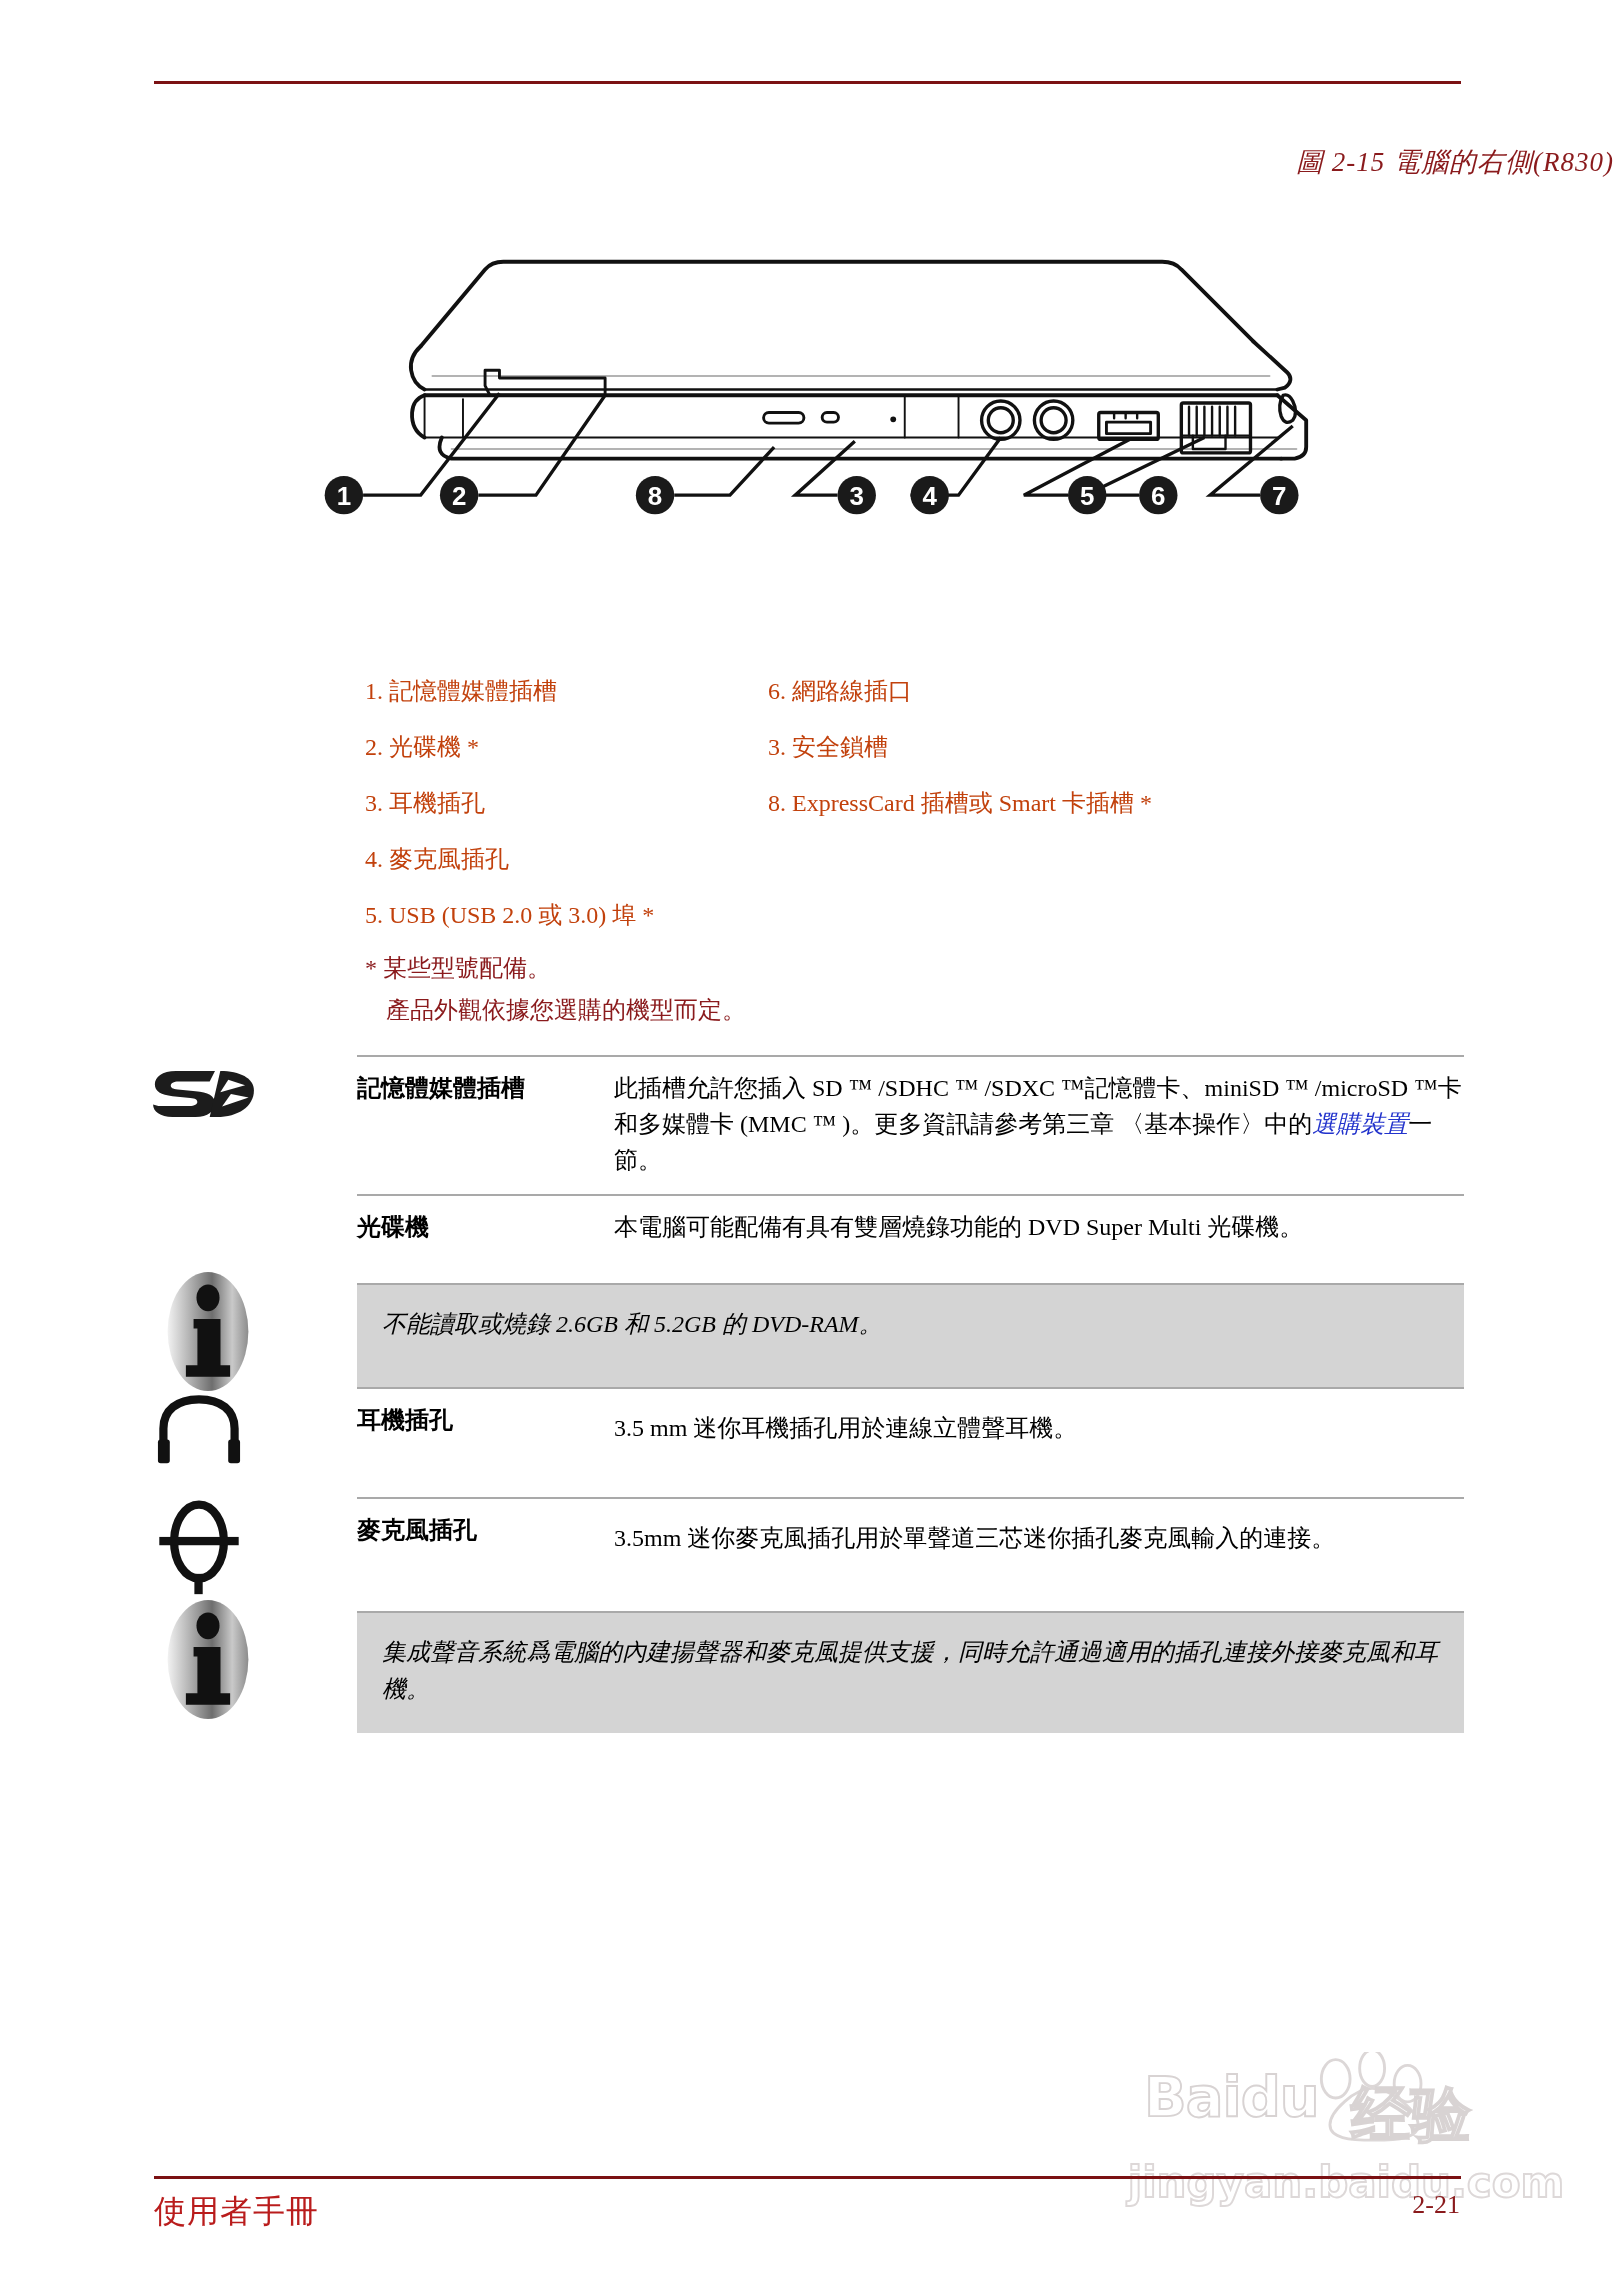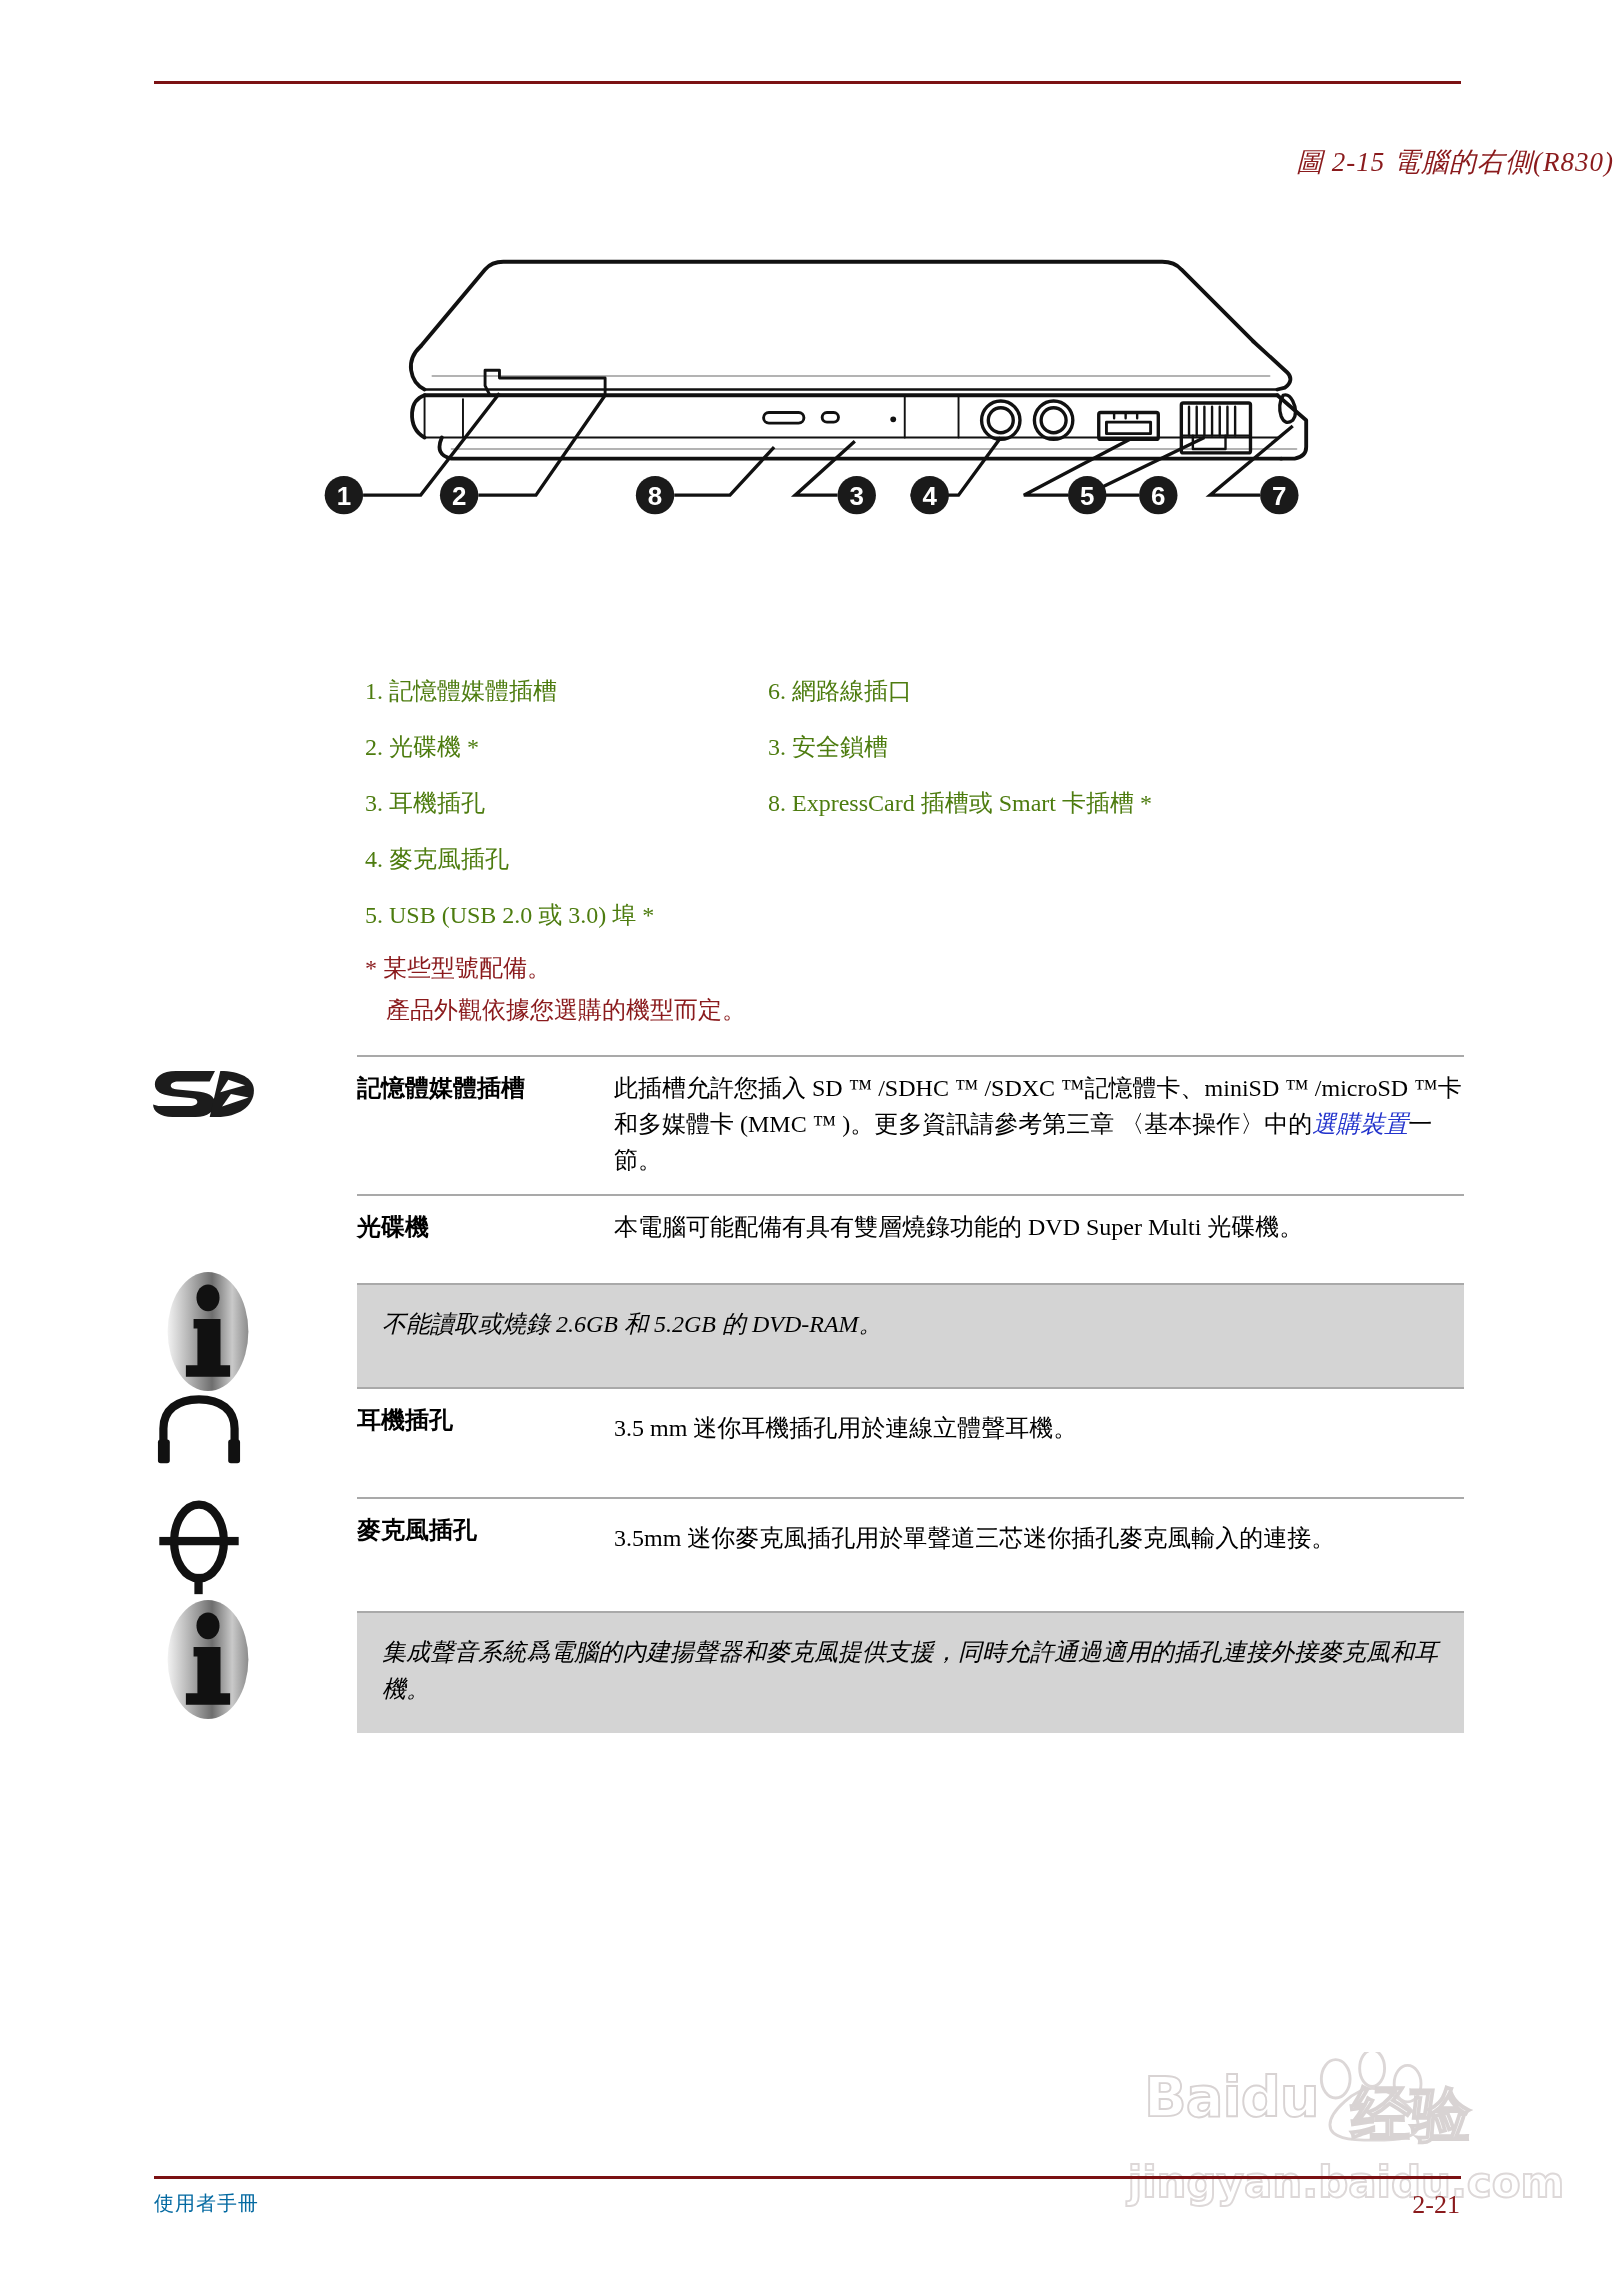--- a/index.html
+++ b/index.html
@@ -19,21 +19,21 @@
   .hrule-top{
     position:absolute;left:154px;top:81px;width:1307px;height:2.9px;
     background:#7b1113;
   }
   .hrule-bottom{
     position:absolute;left:154px;top:2176px;width:1307px;height:2.9px;
     background:#7b1113;
   }
   .footer-left{
     position:absolute;left:154px;top:2190px;
-    font-size:20px;color:#0369a1;letter-spacing:1px;
+    font-size:32px;color:#b91c1c;letter-spacing:1px;
     font-family:Liberation Mono, monospace;
   }
   .footer-right{
     position:absolute;right:154px;top:2190px;
     font-size:26px;color:#8a1a1c;
     font-family:"Liberation Serif", serif;
   }
 
   
   .fig-caption{
@@ -47,21 +47,21 @@
 
   
   .illus{
     position:absolute;left:317px;top:207px;width:1018px;height:365px;
   }
   .illus svg{display:block;width:1018px;height:365px;}
 
   
   .numlist{
     position:absolute;left:365px;top:663px;width:1114px;
-    color:#4d7c0f;
+    color:#c2410c;
   }
   .numlist .col{
     display:inline-block;vertical-align:top;
   }
   .numlist .colL{width:403px;}
   .numlist .colR{width:672px;}
   .numlist .li{
     font-size:24px;line-height:56px;white-space:nowrap;
   }
   .footnote{

